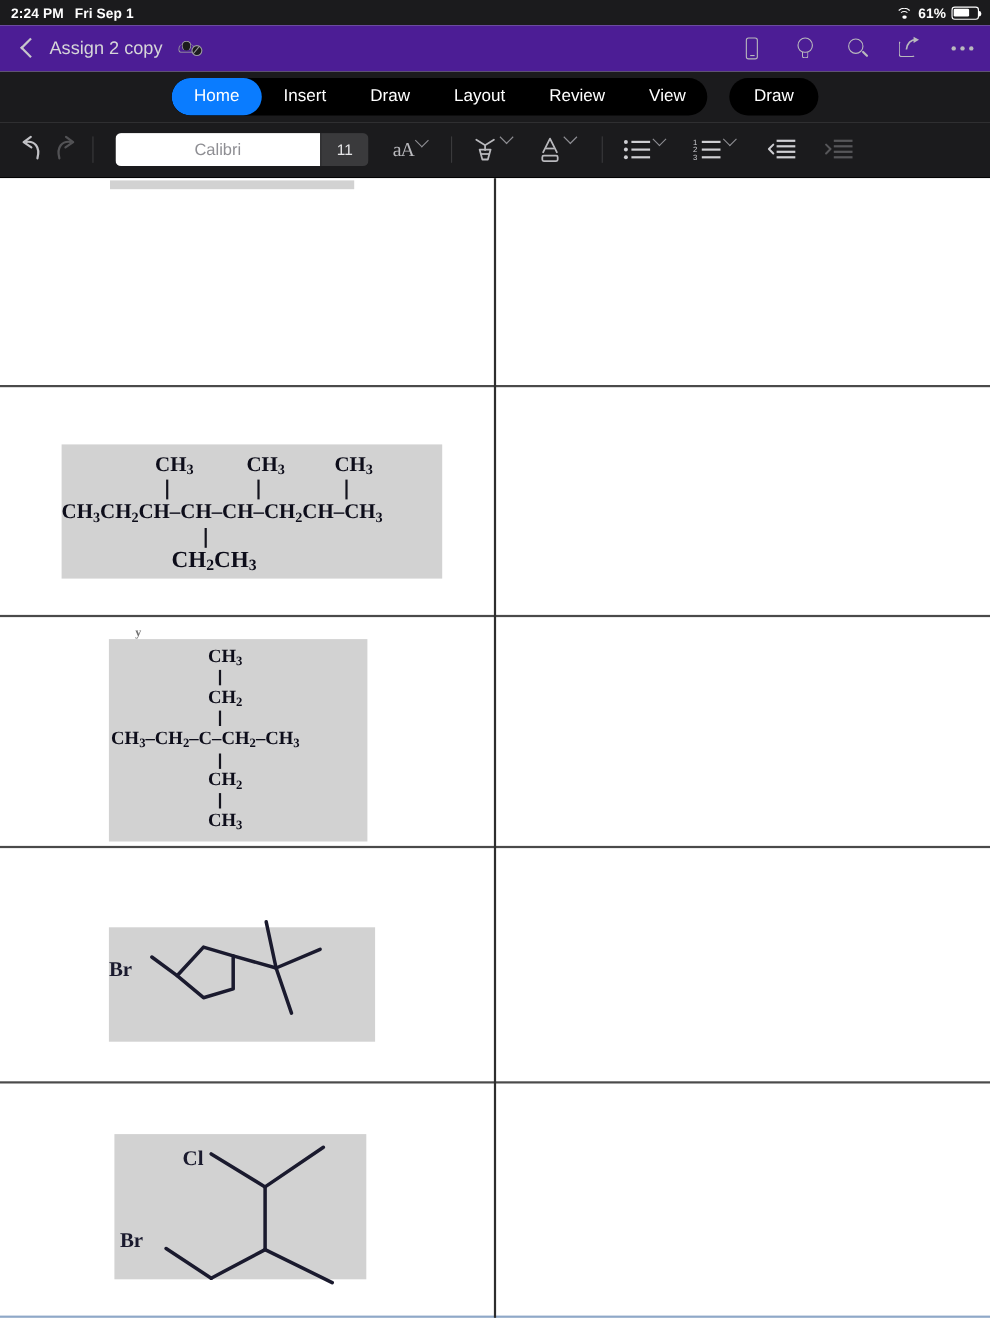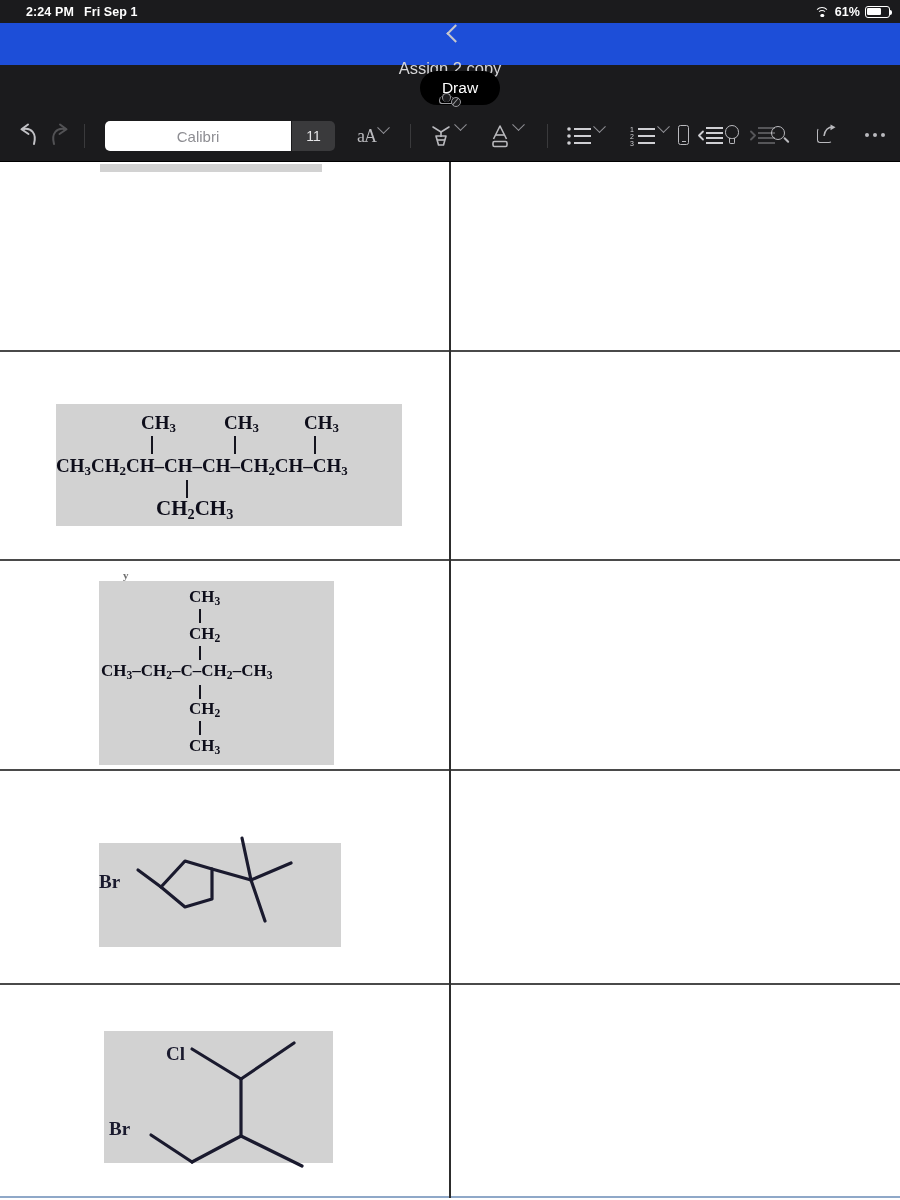--- a/index.html
+++ b/index.html
@@ -10,21 +10,21 @@
     -webkit-font-smoothing:antialiased;
     overflow:hidden;
   }
 
   
   #status-bar {
     height:23px; background:#1b1b1d; color:#ffffff;
     display:flex; align-items:center; padding:0 10px;
     font-size:12.5px; font-weight:bold; letter-spacing:.1px;
   }
-  #status-bar .sb-left { display:flex; align-items:center; gap:10px;margin-left:16px; }
+  #status-bar .sb-left { display:flex; align-items:center; gap:10px; }
   #status-bar .sb-right { margin-left:auto; display:flex; align-items:center; gap:5px; }
   .wifi-ico { width:15px; height:11px; position:relative; display:inline-block; }
   .wifi-ico i {
     position:absolute; left:50%; transform:translateX(-50%);
     border:1.6px solid #fff; border-bottom-color:transparent;
     border-left-color:transparent; border-right-color:transparent;
     border-radius:50%;
   }
   .wifi-ico i:nth-child(1){ width:15px;height:15px; top:1px; }
   .wifi-ico i:nth-child(2){ width:9px;height:9px; top:4px; }
@@ -40,22 +40,22 @@
     content:""; position:absolute; right:-3.4px; top:3.2px;
     width:2px; height:5px; background:#fff; border-radius:0 2px 2px 0;
   }
   .batt span {
     position:absolute; left:1.4px; top:1.4px; bottom:1.4px;
     background:#fff; border-radius:1.2px;
   }
 
   
   #titlebar {
-    height:42px; background:#1d4ed8; display:flex; align-items:center;
-    padding:0 14px; gap:14px;flex-direction:column;
+    height:42px; background:#4c1d95; display:flex; align-items:center;
+    padding:0 14px; gap:14px;
   }
   .chev-back {
     width:13px; height:22px; position:relative; flex:none; margin-left:4px;
   }
   .chev-back::before {
     content:""; position:absolute; left:3px; top:4px;
     width:11px; height:11px; border-left:2px solid #c7c7cc;
     border-bottom:2px solid #c7c7cc; transform:rotate(45deg);
   }
   #doc-title { color:#d6d6d8; font-size:16.5px; font-weight:400; }
@@ -267,20 +267,28 @@
     </div>
     <div class="tb-ico ico-more">
       <b></b>
         <b></b>
         <b></b>
     </div>
   </div>
 </div>
 
 <div id="ribbon">
+  <div id="ribbon-group">
+    <div class="ribbon-tab active">Home</div>
+    <div class="ribbon-tab">Insert</div>
+    <div class="ribbon-tab">Draw</div>
+    <div class="ribbon-tab">Layout</div>
+    <div class="ribbon-tab">Review</div>
+    <div class="ribbon-tab">View</div>
+  </div>
   <div id="ribbon-context">Draw</div>
 </div>
 
 <div id="fmtbar">
   <div class="fb-ico ico-undo">
     <svg viewBox="0 0 30 26" width="30" height="26">
       <path d="M20 21 C23 10, 17 5, 10 6" fill="none" stroke="#c2c2c6" stroke-width="2" stroke-linecap="round"></path>
       <path d="M14 1.5 L7.5 6.2 L14.5 11" fill="none" stroke="#c2c2c6" stroke-width="2" stroke-linecap="round" stroke-linejoin="round"></path>
     </svg>
   </div>

